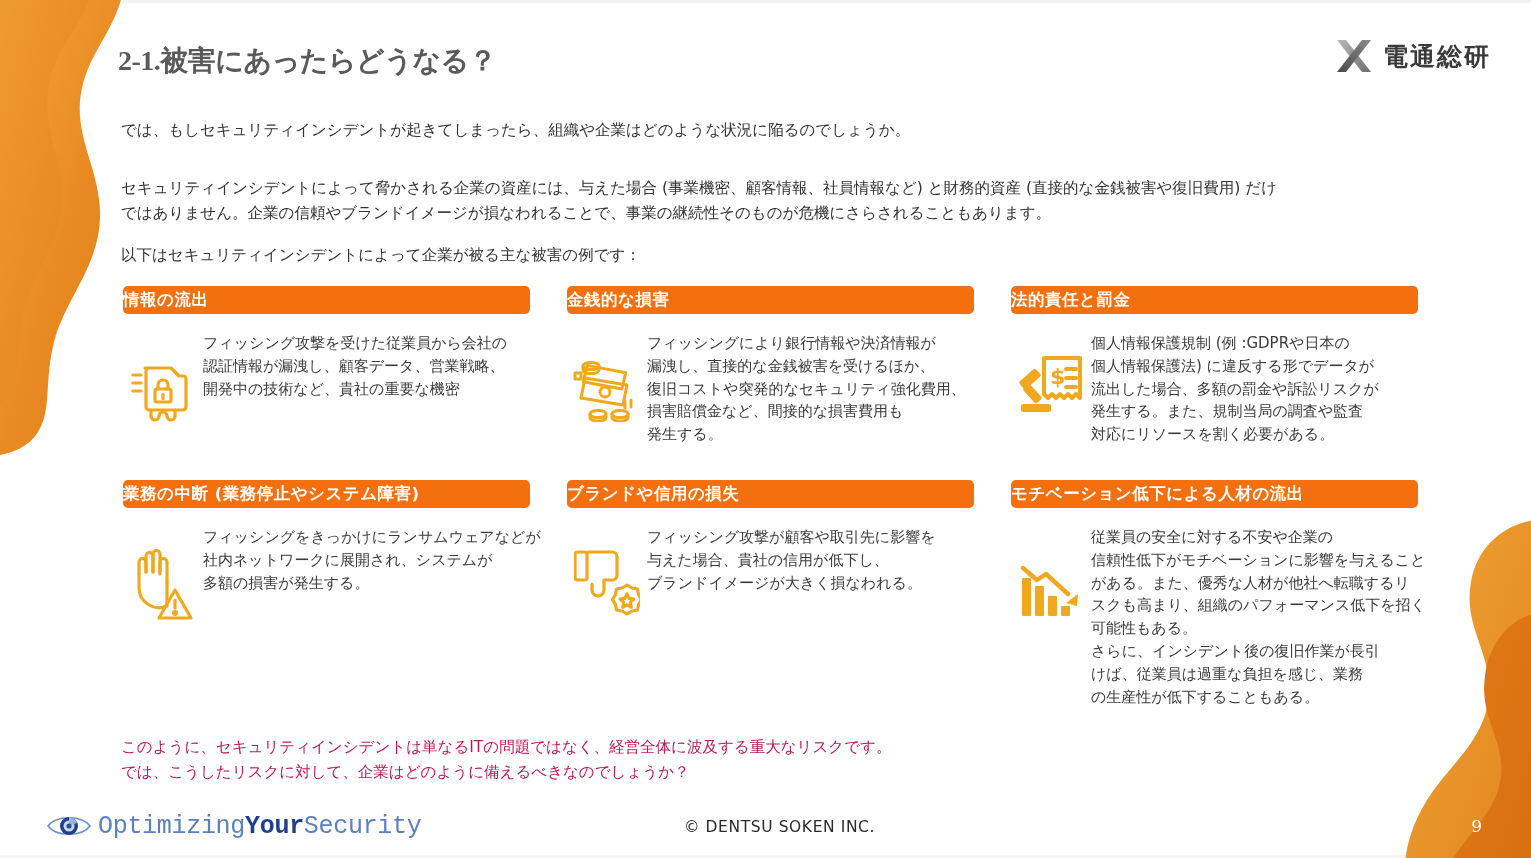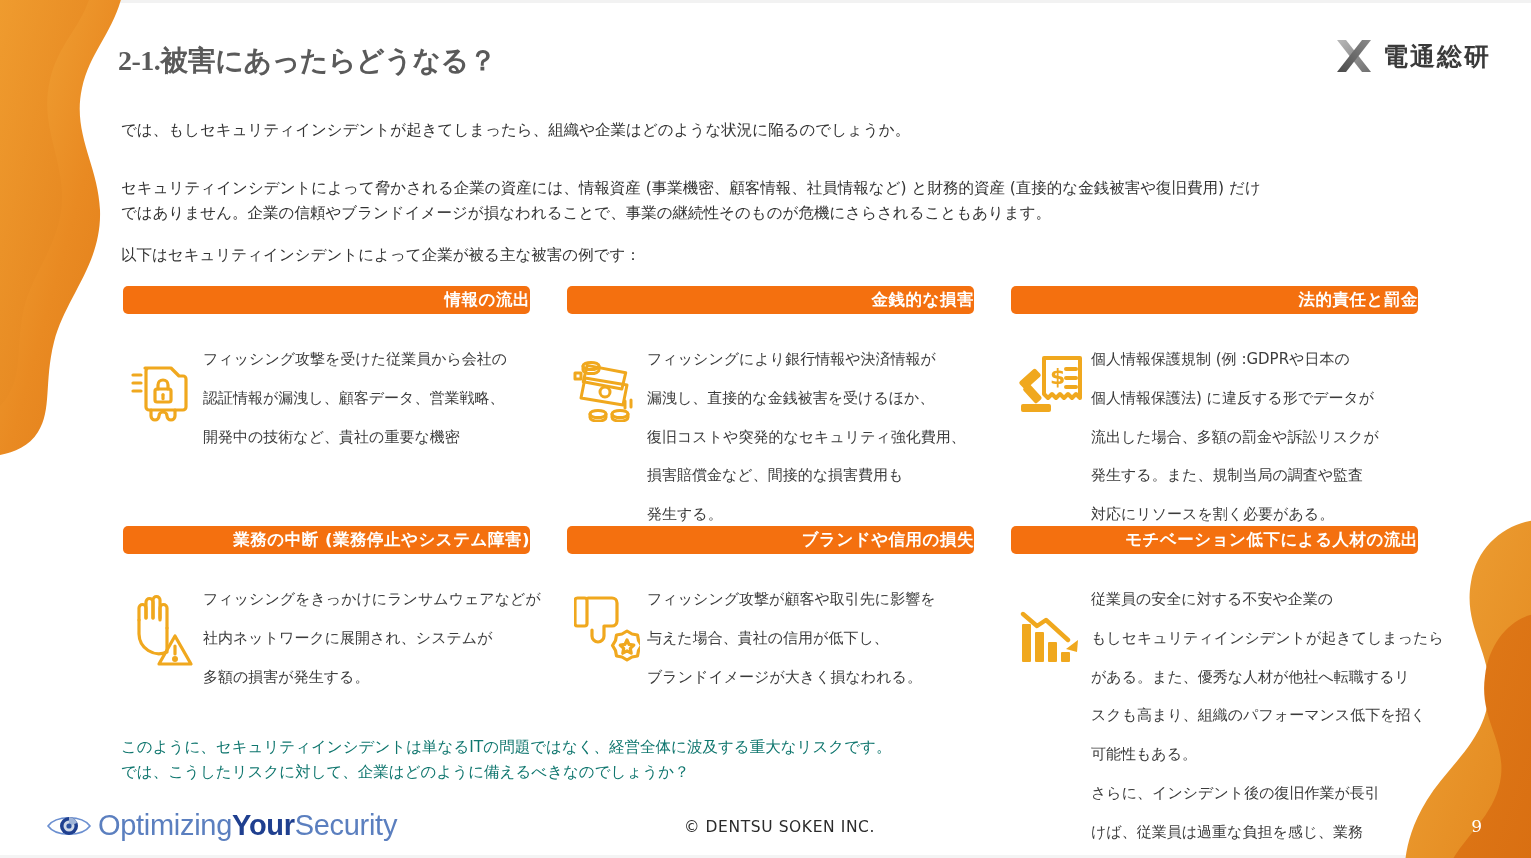--- a/index.html
+++ b/index.html
@@ -44,61 +44,61 @@
   }
   .intro p.tight{margin-bottom:0;}
   .intro .lead{margin-bottom:33px;}
 
   
   .grid{position:absolute;left:123px;top:286px;width:1296px;}
   .row{display:flex;gap:37px;}
   .row.row2{margin-top:0;}
   .card{width:407px;position:relative;}
   .card-head{
-    background:#f4700f;color:#fff;text-align:right;
+    background:#f4700f;color:#fff;text-align:left;
     border-radius:5px;height:28px;line-height:28px;
     font-size:16.5px;font-weight:700;letter-spacing:0.5px;
     font-family:"DejaVu Sans","Liberation Sans",sans-serif;
     white-space:nowrap;overflow:hidden;
   }
   .card-body{display:flex;align-items:flex-start;margin-top:16px;}
   .card-icon{width:80px;flex:0 0 80px;display:flex;justify-content:center;align-items:flex-start;}
   .card-icon svg{display:block;}
   .card-text{
     flex:1;color:#3b3b3b;font-size:15px;line-height:1.52;
     font-family:"DejaVu Sans","Liberation Sans",sans-serif;
     padding-top:2px;
   }
-  .card-text div{white-space:nowrap;margin-top:16px;}
+  .card-text div{white-space:nowrap;}
 
   
   .row1 .card-body{min-height:150px;}
   .row2{margin-top:14px;}
   .row2 .card-body{min-height:150px;}
 
   .r1c1 .card-icon{padding-top:26px;}
   .r1c2 .card-icon{padding-top:26px;}
   .r1c3 .card-icon{padding-top:22px;}
   .r2c1 .card-icon{padding-top:22px;}
   .r2c2 .card-icon{padding-top:22px;}
   .r2c3 .card-icon{padding-top:38px;}
 
   
   .closing{position:absolute;left:121px;top:735px;}
   .closing div{
-    color:#0f766e;font-size:15.5px;line-height:1.62;
+    color:#be185d;font-size:15.5px;line-height:1.62;
     font-family:"DejaVu Sans","Liberation Sans",sans-serif;white-space:nowrap;
   }
 
   
   .oys-logo{position:absolute;left:46px;bottom:18px;display:flex;align-items:center;gap:6px;}
   .oys-logo .eye{width:46px;height:28px;display:block;}
   .oys-text{
-    font-size:29px;letter-spacing:-0.3px;
-    font-family:Liberation Sans, sans-serif;line-height:1;
+    font-size:25px;letter-spacing:-0.3px;
+    font-family:Liberation Mono, monospace;line-height:1;
   }
   .oys-text .t1{color:#5b7fbf;}
   .oys-text .t2{color:#1f3f8f;font-weight:700;}
   .oys-text .t3{color:#5b7fbf;}
   .copyright{
     position:absolute;left:0;right:0;bottom:22px;text-align:center;
     color:#2b2b2b;font-size:15.5px;letter-spacing:0.6px;
     font-family:"DejaVu Sans","Liberation Sans",sans-serif;
     padding-left:28px;
   }
@@ -161,21 +161,21 @@
       <polygon points="3,4 12,4 37,36 28,36" fill="url(#xg1)"></polygon>
       <polygon points="37,4 28,4 3,36 12,36" fill="url(#xg2)"></polygon>
     </svg>
     <span class="corp-name">電通総研</span>
   </div>
 
   <div class="page-title">2-1.被害にあったらどうなる？</div>
 
   <div class="intro">
     <p class="lead">では、もしセキュリティインシデントが起きてしまったら、組織や企業はどのような状況に陥るのでしょうか。</p>
-    <p class="tight">セキュリティインシデントによって脅かされる企業の資産には、情報資産 (事業機密、顧客情報、社員情報など) と財務的資産 (直接的な金銭被害や復旧費用) だけ</p>
+    <p class="tight">セキュリティインシデントによって脅かされる企業の資産には、与えた場合 (事業機密、顧客情報、社員情報など) と財務的資産 (直接的な金銭被害や復旧費用) だけ</p>
     <p>ではありません。企業の信頼やブランドイメージが損なわれることで、事業の継続性そのものが危機にさらされることもあります。</p>
     <p>以下はセキュリティインシデントによって企業が被る主な被害の例です：</p>
   </div>
 
   <div class="grid">
 
     <div class="row row1">
 
       <div class="card r1c1">
         <div class="card-head">情報の流出</div>
@@ -324,21 +324,21 @@
                 <rect x="41" y="44" width="9" height="10" rx="1"></rect>
               </g>
               <g fill="none" stroke="#f0a81e" stroke-width="4.4" stroke-linecap="round" stroke-linejoin="round">
                 <path d="M3,6 l14,12 l9,-6 l22,20"></path>
               </g>
               <path d="M58,32 l-1,12 -11,-3 z" fill="#f0a81e"></path>
             </svg>
           </div>
           <div class="card-text">
             <div>従業員の安全に対する不安や企業の</div>
-            <div>もしセキュリティインシデントが起きてしまったら</div>
+            <div>信頼性低下がモチベーションに影響を与えること</div>
             <div>がある。また、優秀な人材が他社へ転職するリ</div>
             <div>スクも高まり、組織のパフォーマンス低下を招く</div>
             <div>可能性もある。</div>
             <div>さらに、インシデント後の復旧作業が長引</div>
             <div>けば、従業員は過重な負担を感じ、業務</div>
             <div>の生産性が低下することもある。</div>
           </div>
         </div>
       </div>
 

